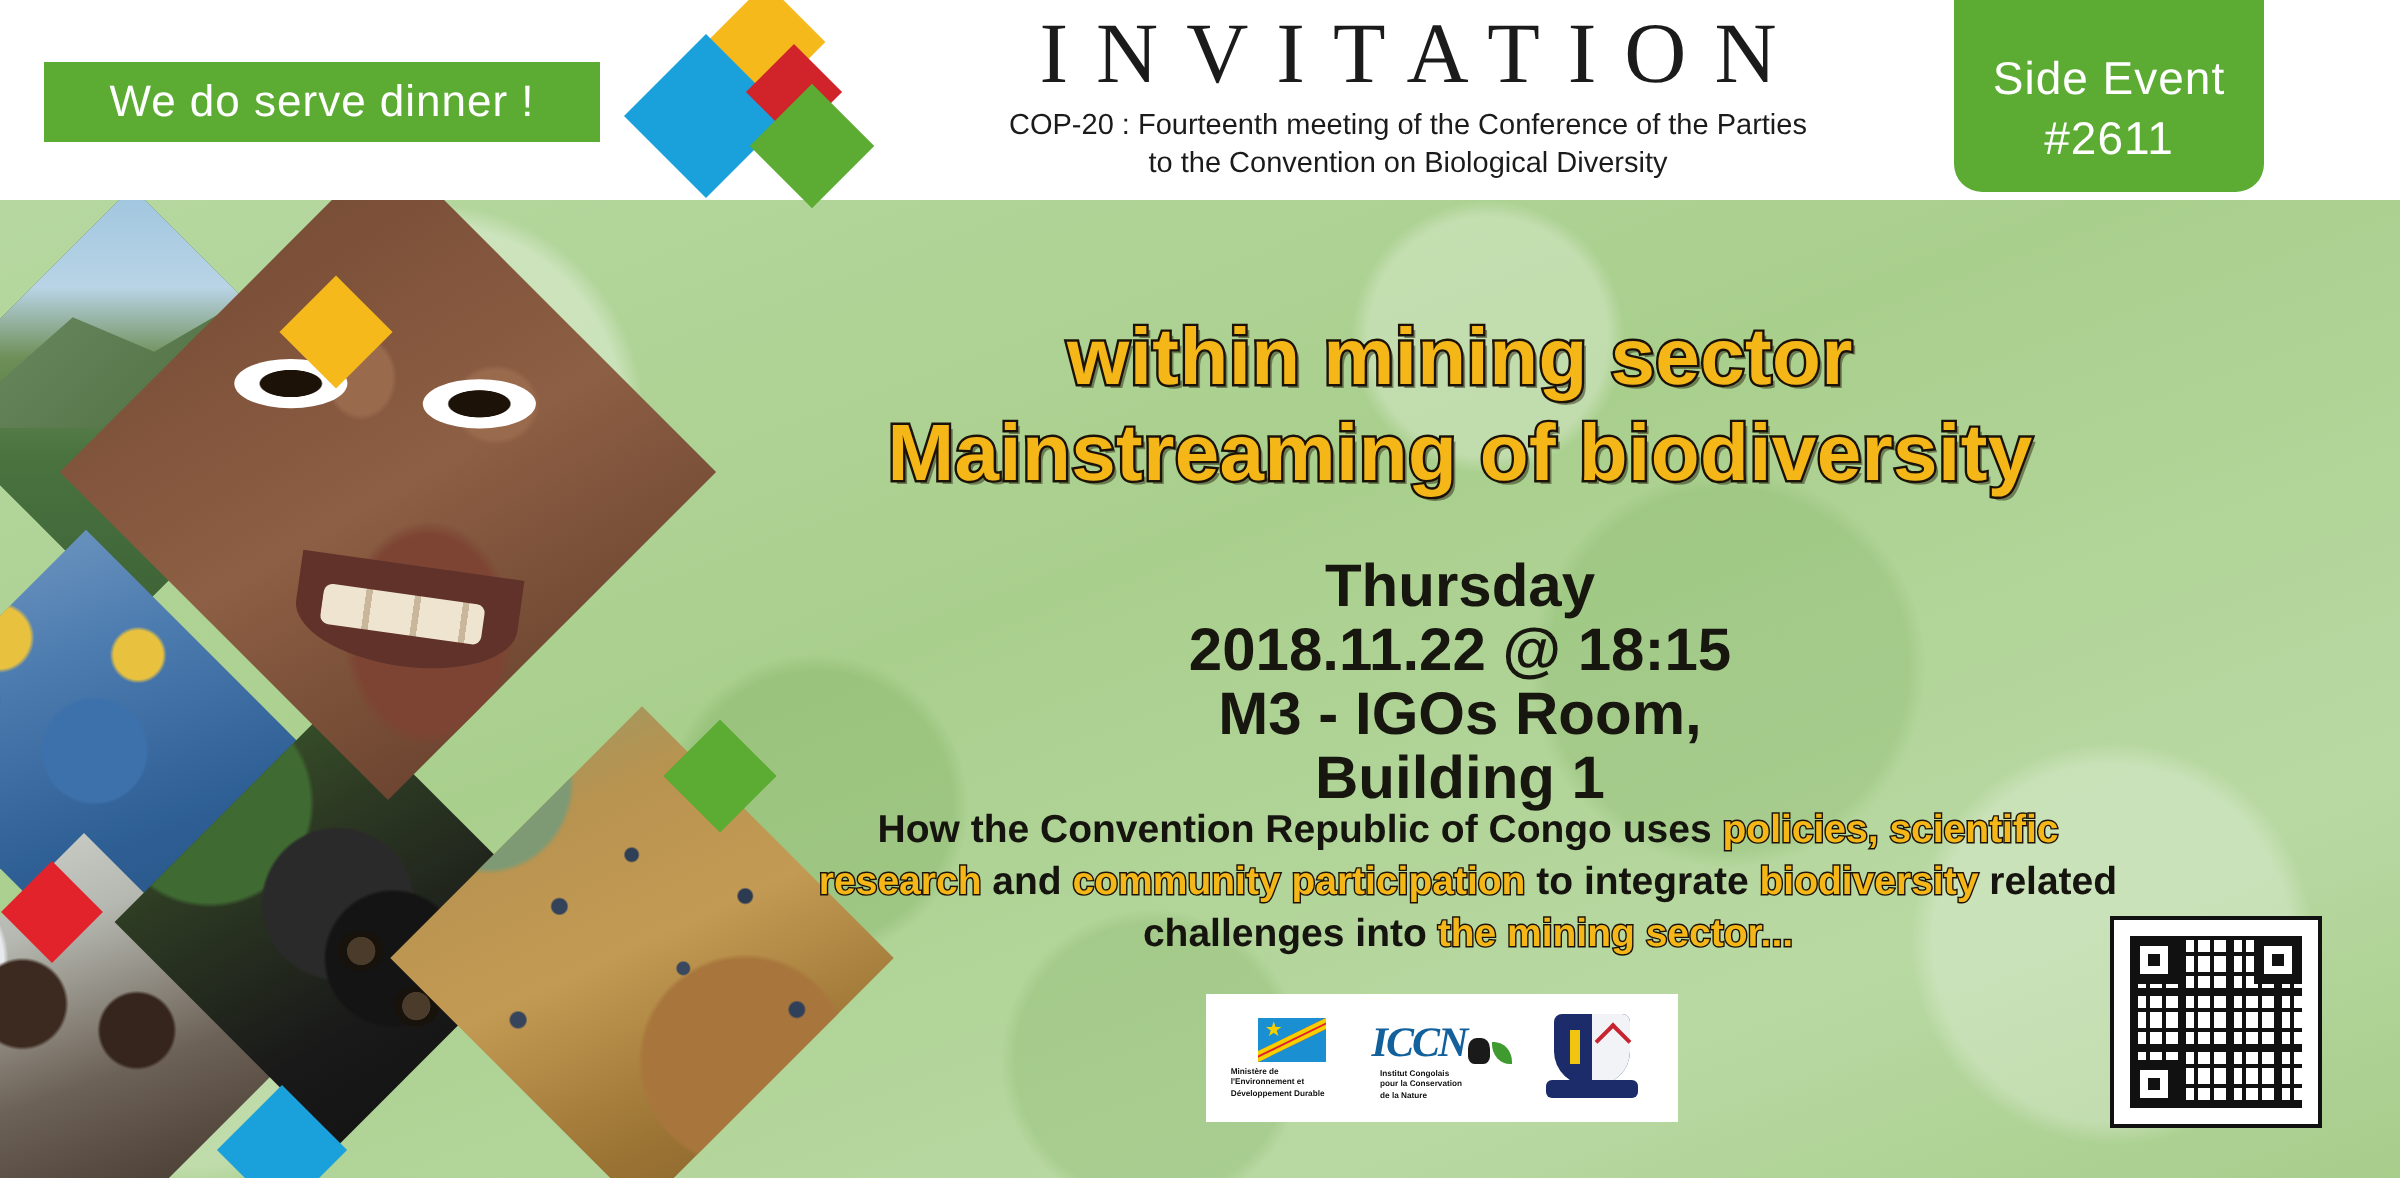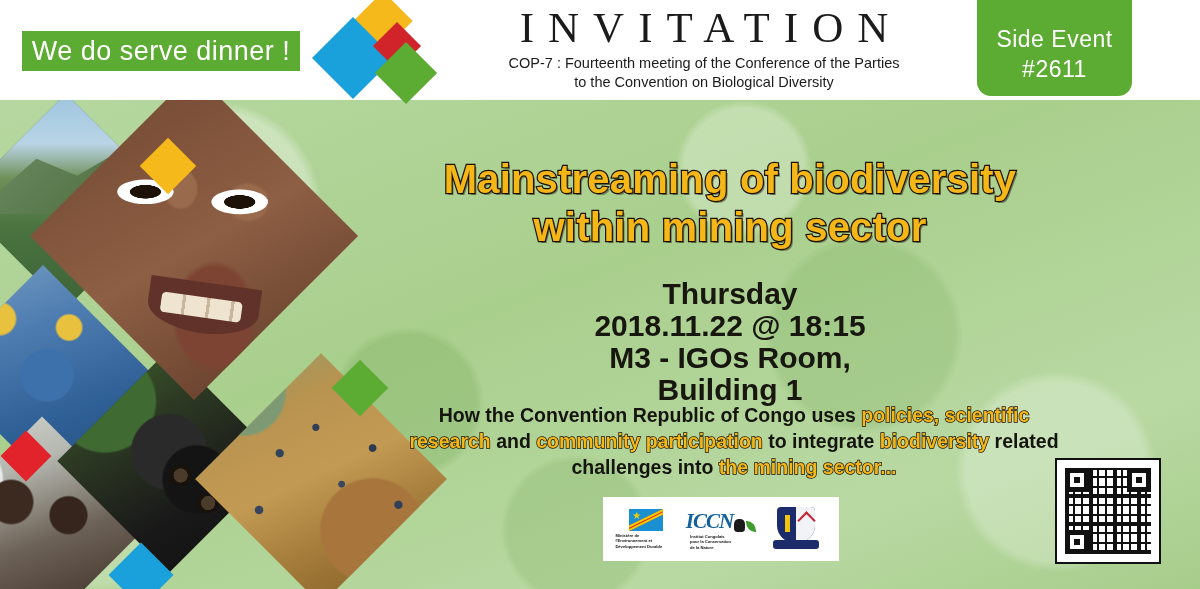--- a/index.html
+++ b/index.html
@@ -17,21 +17,21 @@
   
   #header {
     position: absolute; left: 0; top: 0; width: 1200px; height: 100px;
     background: #ffffff; z-index: 40;
   }
   #dinner-banner {
     position: absolute; left: 22px; top: 31px; width: 278px; height: 40px;
     background: #5cab32; display: flex; align-items: center; justify-content: center;
   }
   #dinner-banner .lbl {
-    color: #ffffff; font-size: 27px; letter-spacing: .5px; white-space: nowrap;
+    color: #ffffff; font-size: 22px; letter-spacing: .5px; white-space: nowrap;
   }
 
   
   #cop-logo { position: absolute; left: 318px; top: 2px; width: 118px; height: 96px; }
   #cop-logo .d { position: absolute; transform: rotate(45deg); }
   #cop-logo .d-yellow { width: 42px; height: 42px; background: #f5b91b; left: 44px; top: -2px; }
   #cop-logo .d-blue   { width: 58px; height: 58px; background: #1aa0da; left: 6px; top: 27px; }
   #cop-logo .d-red    { width: 34px; height: 34px; background: #d1232a; left: 62px; top: 27px; }
   #cop-logo .d-green  { width: 44px; height: 44px; background: #5cab32; left: 66px; top: 49px; }
 
@@ -330,22 +330,22 @@
 
       <div class="sq sq-yellow" style="left:148px; top:46px; width:40px; height:40px;"></div>
       <div class="sq sq-green" style="left:340px; top:268px; width:40px; height:40px;"></div>
       <div class="sq sq-red" style="left:8px; top:338px; width:36px; height:36px;"></div>
       <div class="sq sq-blue" style="left:118px; top:452px; width:46px; height:46px;"></div>
     </div>
 
     <div id="content">
 
       <div id="event-title">
+        <div>within mining sector</div>
         <div>Mainstreaming of biodiversity</div>
-        <div>within mining sector</div>
       </div>
 
       <div id="event-meta">
         <div>Thursday</div>
         <div>2018.11.22 @ 18:15</div>
         <div>M3 - IGOs Room,</div>
         <div>Building 1</div>
       </div>
 
       <div id="event-desc"><span>How the Convention Republic of Congo uses </span><span class="hl">policies,</span><span> </span><span class="hl">scientific research</span><span> and </span><span class="hl">community participation</span><span> to integrate </span><span class="hl">biodiversity</span><span> related challenges into </span><span class="hl">the mining sector...</span></div>
@@ -408,21 +408,21 @@
     <div id="cop-logo">
       <span class="d d-yellow"></span>
       <span class="d d-blue"></span>
       <span class="d d-red"></span>
       <span class="d d-green"></span>
     </div>
 
     <div id="title-block">
       <div id="invitation-word">INVITATION</div>
       <div id="cop-subtitle">
-        <div>COP-7 : Fourteenth meeting of the Conference of the Parties</div>
+        <div>COP-20 : Fourteenth meeting of the Conference of the Parties</div>
         <div>to the Convention on Biological Diversity</div>
       </div>
     </div>
   </div>
 
   <div id="side-event-badge">
     <span class="l1">Side Event</span>
     <span class="l2">#2611</span>
   </div>
 

